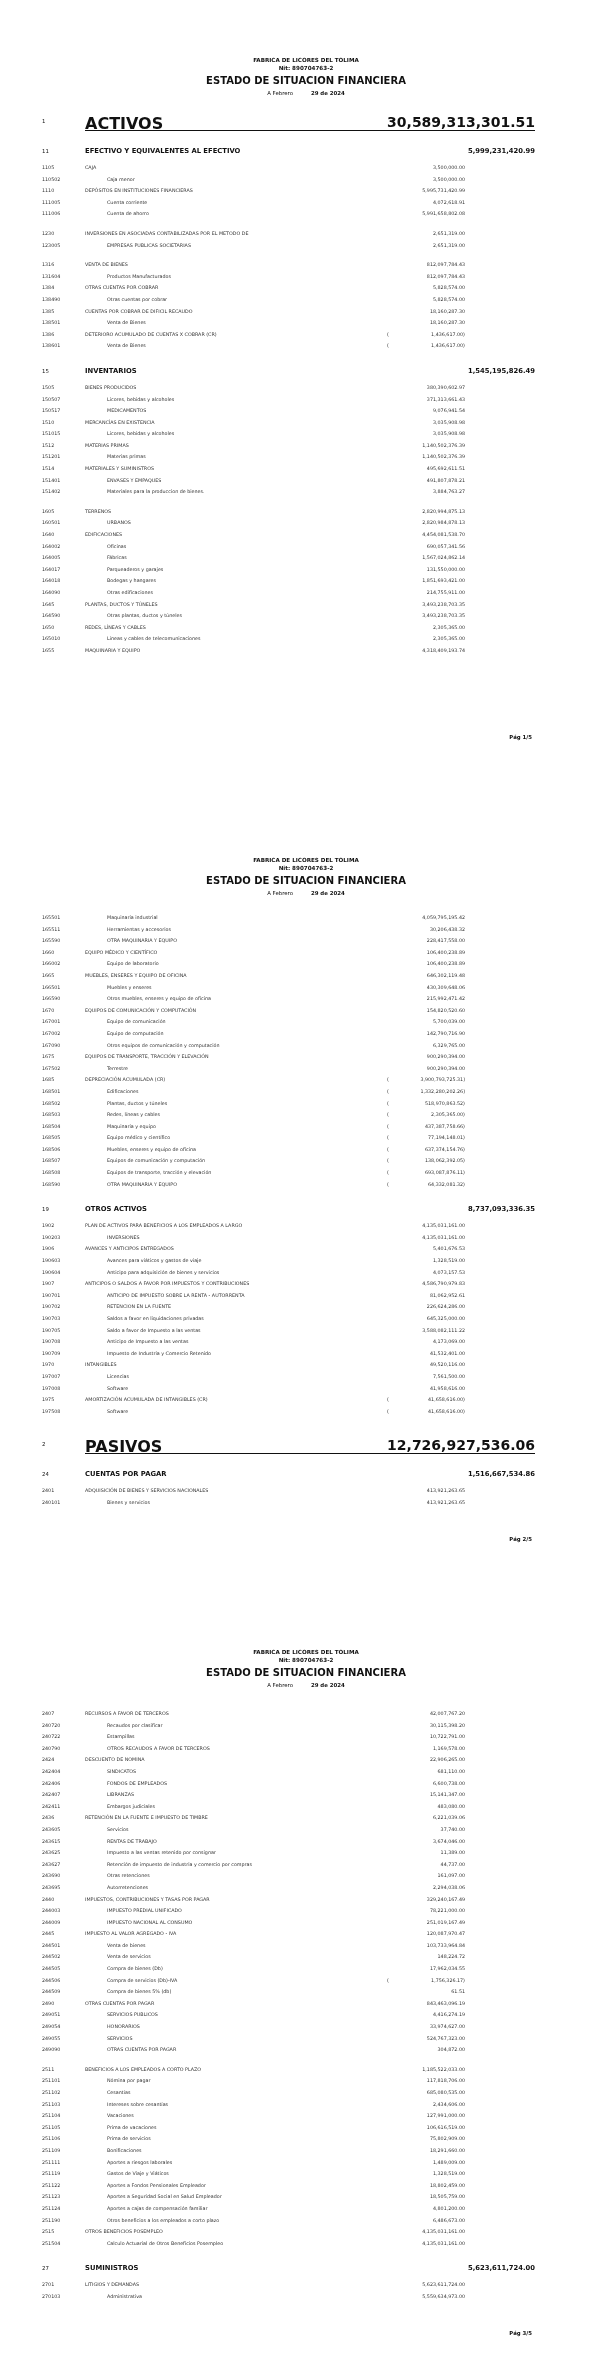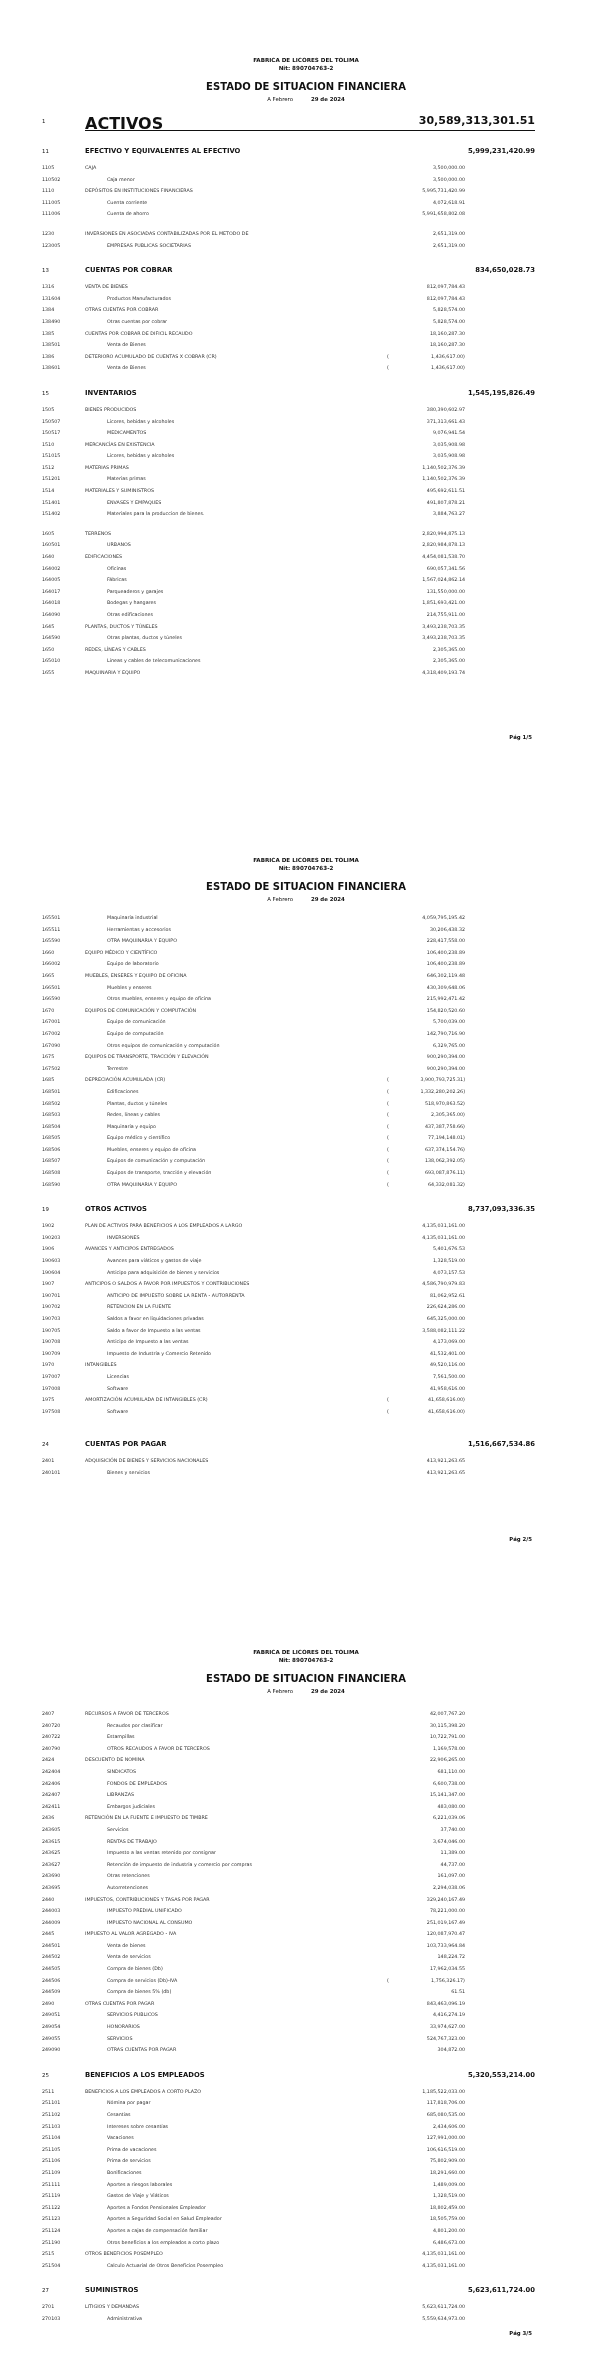--- a/index.html
+++ b/index.html
@@ -4,40 +4,40 @@
 <style>
   html,body{margin:0;padding:0;background:#fff;}
   body{width:612px;height:2376px;position:relative;overflow:hidden;font-family:"DejaVu Sans",sans-serif;color:#111;}
   .page{position:absolute;left:0;width:612px;}
   .p1{top:0;height:792px;}
   .p2{top:792px;height:792px;}
   .p3{top:1584px;height:792px;}
   .hdr{position:absolute;left:0;width:612px;text-align:center;}
   .company{font-size:5.6px;font-weight:bold;line-height:8px;}
   .nit{font-size:5.6px;font-weight:bold;line-height:8px;}
-  .title{font-size:10px;font-weight:bold;line-height:14px;margin-top:8px;}
+  .title{font-size:10px;font-weight:bold;line-height:14px;margin-top:2px;}
   .date{font-size:5.4px;line-height:10px;}
   .date span{display:inline-block;}
   .date .mo{margin-right:18px;}
   .date .dy{font-weight:bold;}
   .rows{position:absolute;left:0;width:612px;}
   .row{position:relative;height:11.6px;font-size:4.8px;line-height:11.6px;color:#333;}
   .row .code{position:absolute;left:42px;}
   .row .desc{position:absolute;left:85px;white-space:nowrap;}
   .row.sub .desc{left:107px;}
   .row .amt{position:absolute;right:147px;text-align:right;}
   .row .paren{position:absolute;left:387px;}
   .sec{height:22px;font-size:6.8px;font-weight:bold;color:#111;line-height:22px;position:relative;}
   .sec .code{position:absolute;left:42px;font-weight:normal;font-size:5.4px;}
   .sec .desc{position:absolute;left:85px;}
   .sec .tot{position:absolute;right:77px;}
   .major{height:30px;position:relative;}
   .major .code{position:absolute;left:42px;font-size:5.4px;top:8px;}
   .major .desc{position:absolute;left:85px;font-size:16px;font-weight:bold;top:4px;}
-  .major .tot{position:absolute;right:77px;font-size:11px;font-weight:bold;top:4px;text-align:center;}
+  .major .tot{position:absolute;right:77px;font-size:14px;font-weight:bold;top:4px;text-align:center;}
   .major .line{position:absolute;left:85px;right:77px;top:20px;border-bottom:1px solid #111;}
   .pg{position:absolute;right:80px;font-size:5.4px;font-weight:bold;}
   .gap{height:8px;}
 </style>
 </head>
 <body>
 
 <div class="page p1">
   <div class="hdr" style="top:56px;">
     <div class="company">FABRICA DE LICORES DEL TOLIMA</div>
@@ -87,25 +87,20 @@
         <span class="code">1230</span>
         <span class="desc">INVERSIONES EN ASOCIADAS CONTABILIZADAS POR EL METODO DE</span>
         <span class="amt">2,651,319.00</span>
       </div>
       <div class="row sub">
         <span class="code">123005</span>
         <span class="desc">EMPRESAS PUBLICAS SOCIETARIAS</span>
         <span class="amt">2,651,319.00</span>
       </div>
       <div class="gap"></div>
-      <div class="sec">
-        <span class="code">13</span>
-        <span class="desc">CUENTAS POR COBRAR</span>
-        <span class="tot">834,650,028.73</span>
-      </div>
       <div class="row">
         <span class="code">1316</span>
         <span class="desc">VENTA DE BIENES</span>
         <span class="amt">812,097,784.43</span>
       </div>
       <div class="row sub">
         <span class="code">131604</span>
         <span class="desc">Productos Manufacturados</span>
         <span class="amt">812,097,784.43</span>
       </div>
@@ -493,20 +488,26 @@
         <span class="amt">41,658,616.00)</span>
       </div>
       <div class="row sub">
         <span class="code">197508</span>
         <span class="desc">Software</span>
         <span class="paren">(</span>
         <span class="amt">41,658,616.00)</span>
       </div>
       <div class="gap"></div>
       <div class="gap"></div>
+      <div class="major">
+        <span class="code">2</span>
+        <span class="desc">PASIVOS</span>
+        <span class="tot">12,726,927,536.06</span>
+        <span class="line"></span>
+      </div>
       <div class="sec">
         <span class="code">24</span>
         <span class="desc">CUENTAS POR PAGAR</span>
         <span class="tot">1,516,667,534.86</span>
       </div>
       <div class="row">
         <span class="code">2401</span>
         <span class="desc">ADQUISICIÓN DE BIENES Y SERVICIOS NACIONALES</span>
         <span class="amt">413,921,263.65</span>
       </div>
@@ -672,25 +673,20 @@
         <span class="code">249055</span>
         <span class="desc">SERVICIOS</span>
         <span class="amt">524,767,323.00</span>
       </div>
       <div class="row sub">
         <span class="code">249090</span>
         <span class="desc">OTRAS CUENTAS POR PAGAR</span>
         <span class="amt">304,872.00</span>
       </div>
       <div class="gap"></div>
-      <div class="sec">
-        <span class="code">25</span>
-        <span class="desc">BENEFICIOS A LOS EMPLEADOS</span>
-        <span class="tot">5,320,553,214.00</span>
-      </div>
       <div class="row">
         <span class="code">2511</span>
         <span class="desc">BENEFICIOS A LOS EMPLEADOS A CORTO PLAZO</span>
         <span class="amt">1,185,522,033.00</span>
       </div>
       <div class="row sub">
         <span class="code">251101</span>
         <span class="desc">Nómina por pagar</span>
         <span class="amt">117,818,706.00</span>
       </div>

